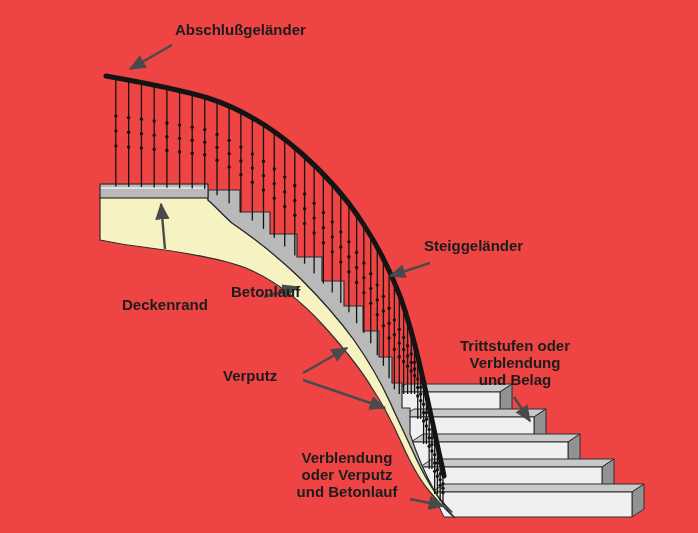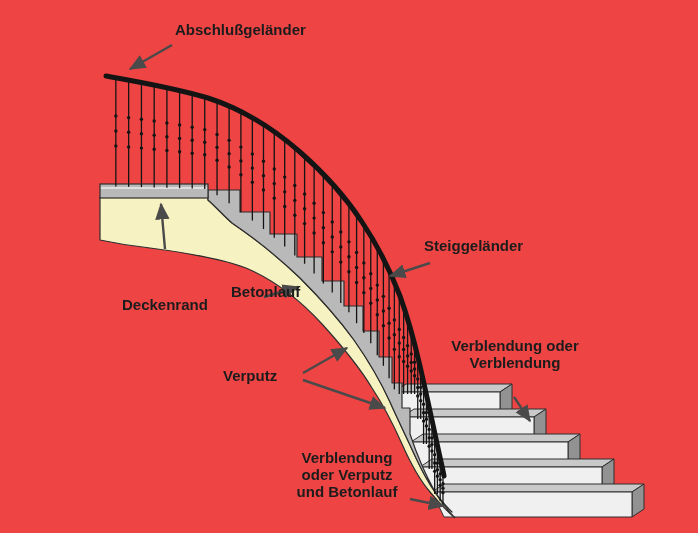--- a/index.html
+++ b/index.html
@@ -292,22 +292,23 @@
 
   <div class="lbl" style="left:122px;top:253px;margin-top:44px;">Deckenrand</div>
 
   <div class="lbl" style="left:193px;top:284px;margin-left:38px;">Betonlauf</div>
 
   <div class="lbl" style="left:223px;top:368px;">Verputz</div>
 
   <div class="lbl" style="left:424px;top:238px;">Steiggeländer</div>
 
   <div class="lbl block" style="left:444px;top:338px;width:142px;">
-    <span>Verblendung oder</span>
+    <span>Trittstufen oder</span>
     <span>Verblendung</span>
+    <span>und Belag</span>
   </div>
 
   <div class="lbl block" style="left:288px;top:450px;width:118px;">
     <span>Verblendung</span>
     <span>oder Verputz</span>
     <span>und Betonlauf</span>
   </div>
 
 </div>
 

